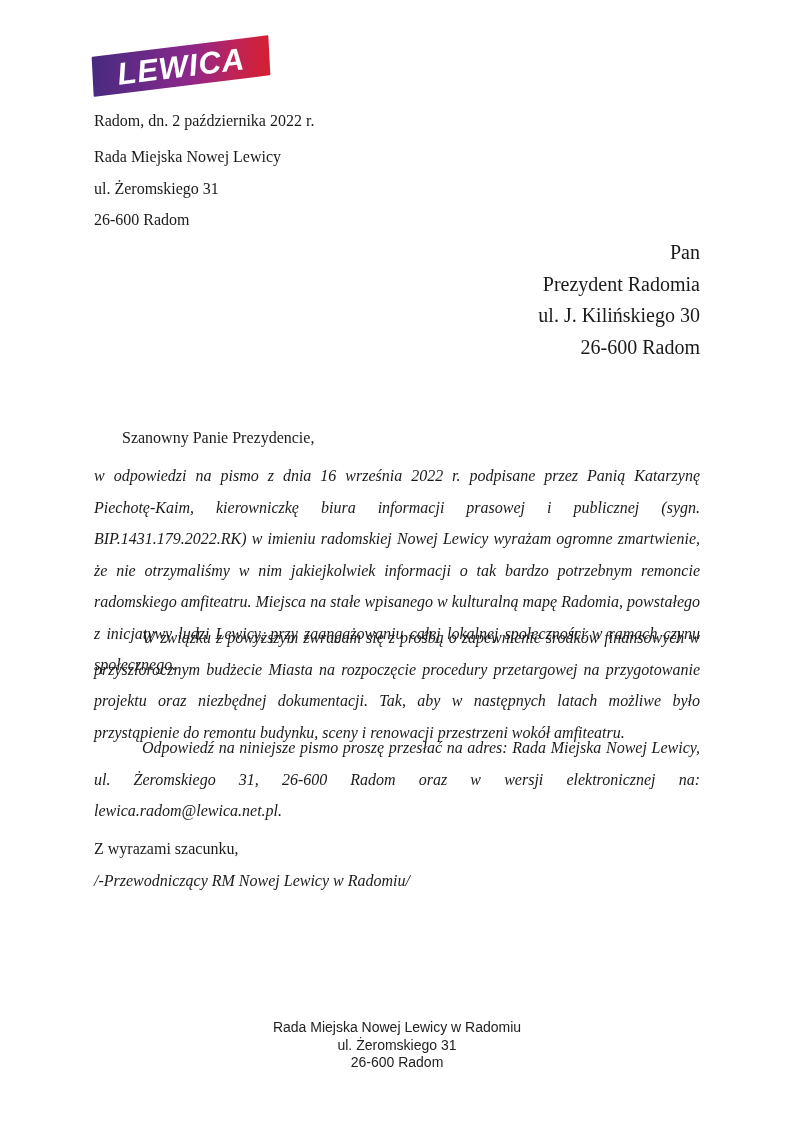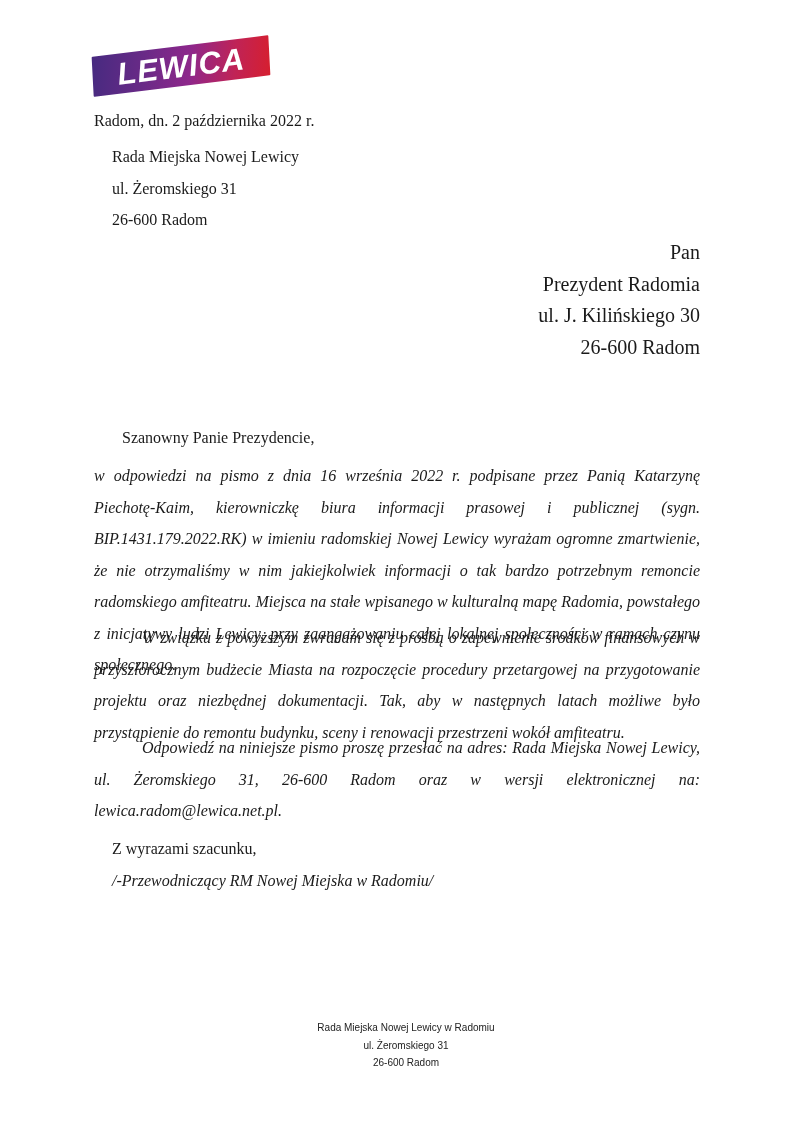--- a/index.html
+++ b/index.html
@@ -94,26 +94,26 @@
     line-height: 31.5px;
     font-size: 16px;
   }
   .closing .role {
     font-style: italic;
   }
   .footer {
     top: 1019px;
     text-align: center;
     font-family: "Liberation Sans", "DejaVu Sans", sans-serif;
-    font-size: 10px;
+    font-size: 14px;
     line-height: 17.5px;
     color: #222222;
   }
   p { margin: 0; }
-  .line { display: block; margin-left: 18px; }
+  .line { display: block; }
 </style>
 </head>
 <body>
 
 <div class="page">
 
   <div class="logo-wrap">
     <div class="logo-banner">
       <span class="logo-text">LEWICA</span>
     </div>
@@ -136,21 +136,21 @@
 
 
   <div class="abs salutation">Szanowny Panie Prezydencie,</div>
 
   <p class="abs body-text para1">w odpowiedzi na pismo z dnia 16 września 2022 r. podpisane przez Panią Katarzynę Piechotę-Kaim, kierowniczkę biura informacji prasowej i publicznej (sygn. BIP.1431.179.2022.RK) w imieniu radomskiej Nowej Lewicy wyrażam ogromne zmartwienie, że nie otrzymaliśmy w nim jakiejkolwiek informacji o tak bardzo potrzebnym remoncie radomskiego amfiteatru. Miejsca na stałe wpisanego w kulturalną mapę Radomia, powstałego z inicjatywy ludzi Lewicy, przy zaangażowaniu całej lokalnej społeczności w ramach czynu społecznego.</p>
   <p class="abs body-text para2">W związku z powyższym zwracam się z prośbą o zapewnienie środków finansowych w przyszłorocznym budżecie Miasta na rozpoczęcie procedury przetargowej na przygotowanie projektu oraz niezbędnej dokumentacji. Tak, aby w następnych latach możliwe było przystąpienie do remontu budynku, sceny i renowacji przestrzeni wokół amfiteatru.</p>
   <p class="abs body-text para3">Odpowiedź na niniejsze pismo proszę przesłać na adres: Rada Miejska Nowej Lewicy, ul. Żeromskiego 31, 26-600 Radom oraz w wersji elektronicznej na: lewica.radom@lewica.net.pl.</p>
 
   <div class="abs closing">
     <span class="line">Z wyrazami szacunku,</span>
-    <span class="line role">/-Przewodniczący RM Nowej Miejska w Radomiu/</span>
+    <span class="line role">/-Przewodniczący RM Nowej Lewicy w Radomiu/</span>
   </div>
 
   <div class="abs footer">
     <span class="line">Rada Miejska Nowej Lewicy w Radomiu</span>
     <span class="line">ul. Żeromskiego 31</span>
     <span class="line">26-600 Radom</span>
   </div>
 
 </div>
 

